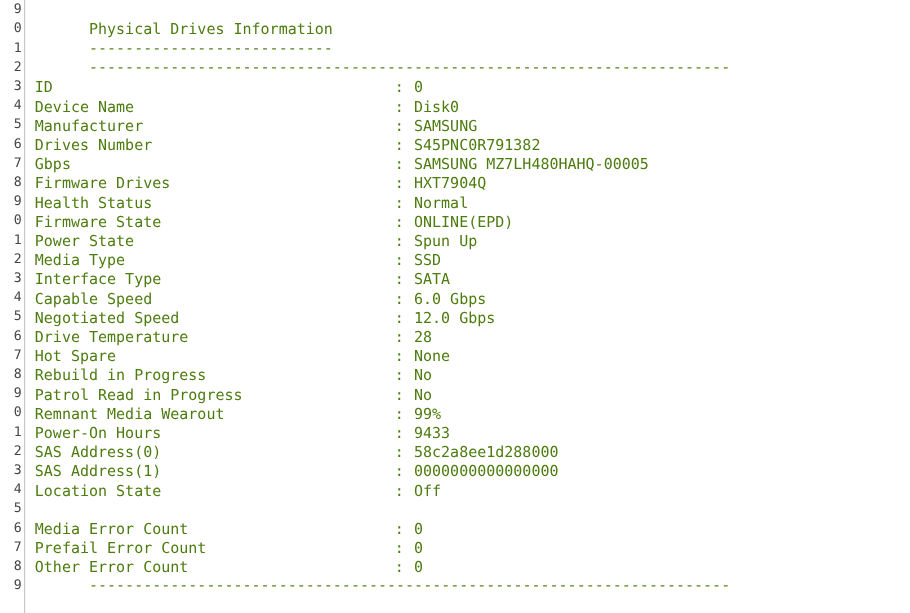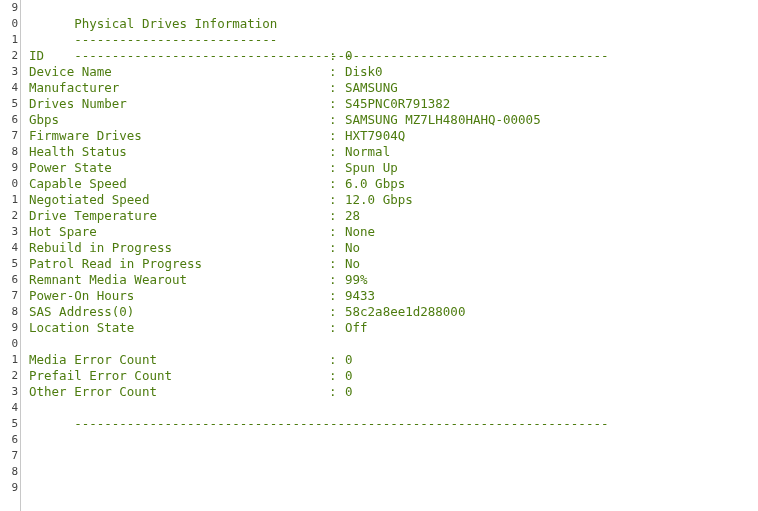--- a/index.html
+++ b/index.html
@@ -53,20 +53,21 @@
     line-height: 16px;
     white-space: pre;
     font-family: "DejaVu Sans Mono", "Liberation Mono", monospace;
     font-size: 12.5px;
     color: #4d7c0f;
   }
   .lbl {
     display: inline-block;
     width: 300px;
     white-space: pre;
+    margin-top: 17px;
   }
   .sep {
     display: inline-block;
     width: 16px;
     white-space: pre;
   }
   .val {
     white-space: pre;
   }
   .title {
@@ -130,30 +131,34 @@
     </div>
 
     <div id="rows">
         <div class="line"><span class="lbl">ID</span><span class="sep">:</span><span class="val">0</span></div>
         <div class="line"><span class="lbl">Device Name</span><span class="sep">:</span><span class="val">Disk0</span></div>
         <div class="line"><span class="lbl">Manufacturer</span><span class="sep">:</span><span class="val">SAMSUNG</span></div>
         <div class="line"><span class="lbl">Drives Number</span><span class="sep">:</span><span class="val">S45PNC0R791382</span></div>
         <div class="line"><span class="lbl">Gbps</span><span class="sep">:</span><span class="val">SAMSUNG MZ7LH480HAHQ-00005</span></div>
         <div class="line"><span class="lbl">Firmware Drives</span><span class="sep">:</span><span class="val">HXT7904Q</span></div>
         <div class="line"><span class="lbl">Health Status</span><span class="sep">:</span><span class="val">Normal</span></div>
+        <div class="line"><span class="lbl">Firmware State</span><span class="sep">:</span><span class="val">ONLINE(EPD)</span></div>
         <div class="line"><span class="lbl">Power State</span><span class="sep">:</span><span class="val">Spun Up</span></div>
+        <div class="line"><span class="lbl">Media Type</span><span class="sep">:</span><span class="val">SSD</span></div>
+        <div class="line"><span class="lbl">Interface Type</span><span class="sep">:</span><span class="val">SATA</span></div>
         <div class="line"><span class="lbl">Capable Speed</span><span class="sep">:</span><span class="val">6.0 Gbps</span></div>
         <div class="line"><span class="lbl">Negotiated Speed</span><span class="sep">:</span><span class="val">12.0 Gbps</span></div>
         <div class="line"><span class="lbl">Drive Temperature</span><span class="sep">:</span><span class="val">28</span></div>
         <div class="line"><span class="lbl">Hot Spare</span><span class="sep">:</span><span class="val">None</span></div>
         <div class="line"><span class="lbl">Rebuild in Progress</span><span class="sep">:</span><span class="val">No</span></div>
         <div class="line"><span class="lbl">Patrol Read in Progress</span><span class="sep">:</span><span class="val">No</span></div>
         <div class="line"><span class="lbl">Remnant Media Wearout</span><span class="sep">:</span><span class="val">99%</span></div>
         <div class="line"><span class="lbl">Power-On Hours</span><span class="sep">:</span><span class="val">9433</span></div>
         <div class="line"><span class="lbl">SAS Address(0)</span><span class="sep">:</span><span class="val">58c2a8ee1d288000</span></div>
+        <div class="line"><span class="lbl">SAS Address(1)</span><span class="sep">:</span><span class="val">0000000000000000</span></div>
         <div class="line"><span class="lbl">Location State</span><span class="sep">:</span><span class="val">Off</span></div>
       </div>
 
     <div class="line">&nbsp;</div>
 
     <div id="error-rows">
         <div class="line"><span class="lbl">Media Error Count</span><span class="sep">:</span><span class="val">0</span></div>
         <div class="line"><span class="lbl">Prefail Error Count</span><span class="sep">:</span><span class="val">0</span></div>
         <div class="line"><span class="lbl">Other Error Count</span><span class="sep">:</span><span class="val">0</span></div>
       </div>

